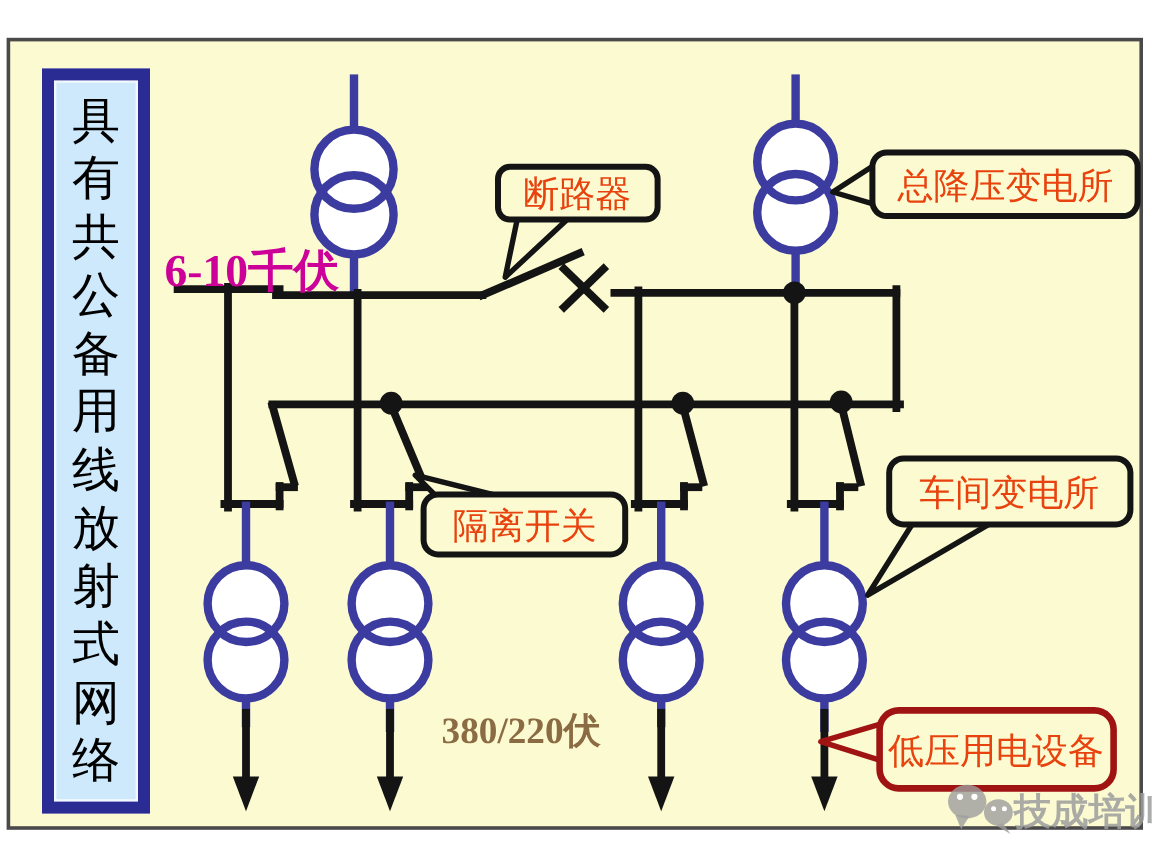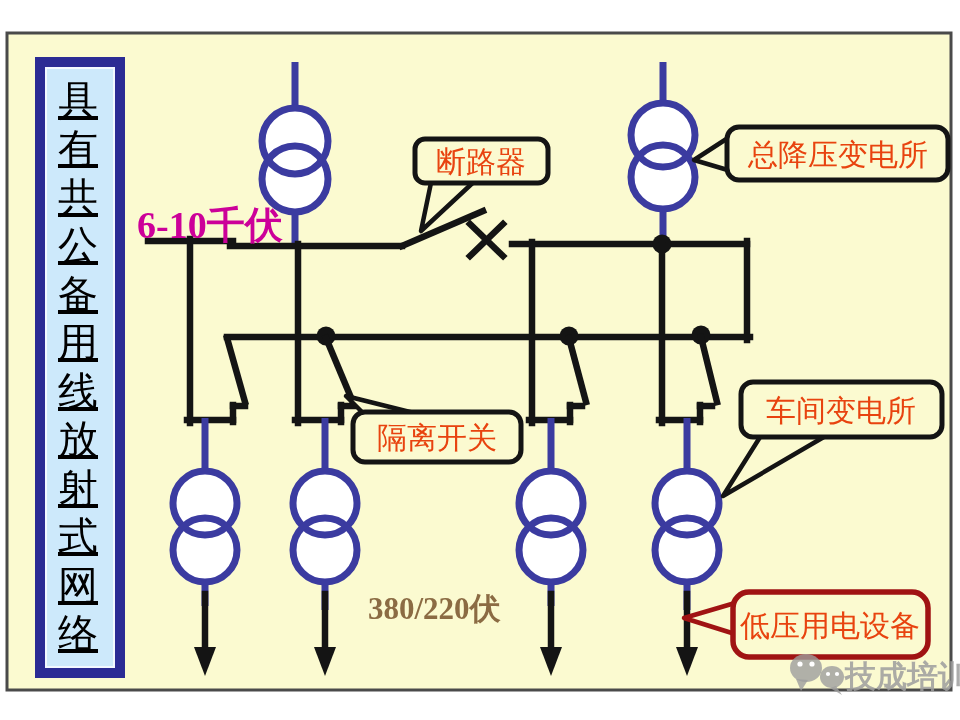--- a/index.html
+++ b/index.html
@@ -41,22 +41,22 @@
   .t-wm{fill:var(--watermark-gray);font:bold 31px "Liberation Sans","DejaVu Sans",sans-serif;opacity:.85;}
   .wm-shape{fill:var(--watermark-gray);opacity:.8;}
   .wm-eye{fill:#fff;}
 
   
   .side-panel{position:absolute;left:35px;top:57px;width:90px;height:621px;z-index:2;
               box-sizing:border-box;border:10px solid var(--panel-border);
               background:#f2f8ff;padding:2px;}
   .side-panel-inner{width:100%;height:100%;background:var(--panel-fill);
               display:flex;align-items:center;justify-content:center;}
-  .vtext{width:44px;color:#000;font-size:40px;line-height:48.5px;
-         word-break:break-all;font-family:"Liberation Serif","DejaVu Serif",serif;text-decoration:underline;}
+  .vtext{width:44px;color:#000;font-size:40px;line-height:48.5px;text-align:center;
+         word-break:break-all;font-family:"Liberation Serif","DejaVu Serif",serif;}
 </style>
 </head>
 <body>
 
 <div class="stage">
 
   <svg width="960" height="720" viewBox="0 0 960 720">
 
     <rect class="frame" x="7" y="33" width="944" height="657"></rect>
 

